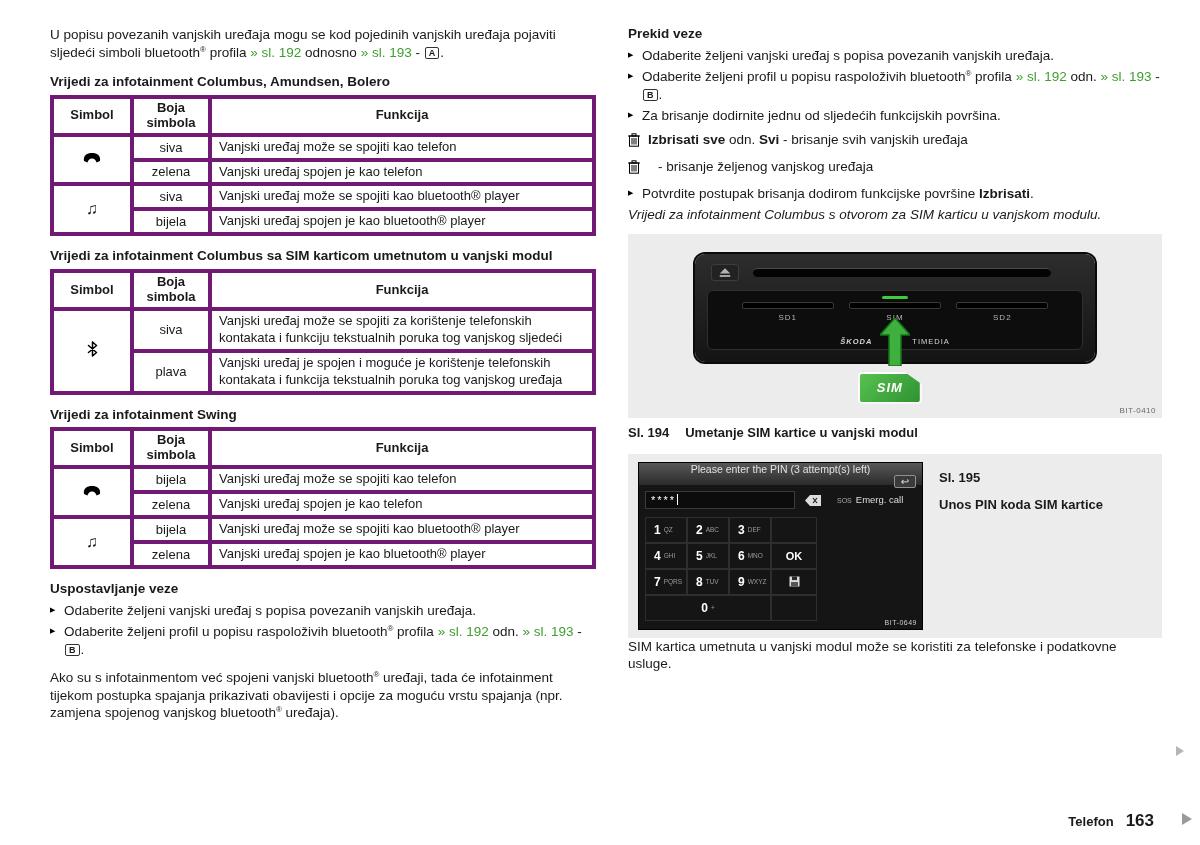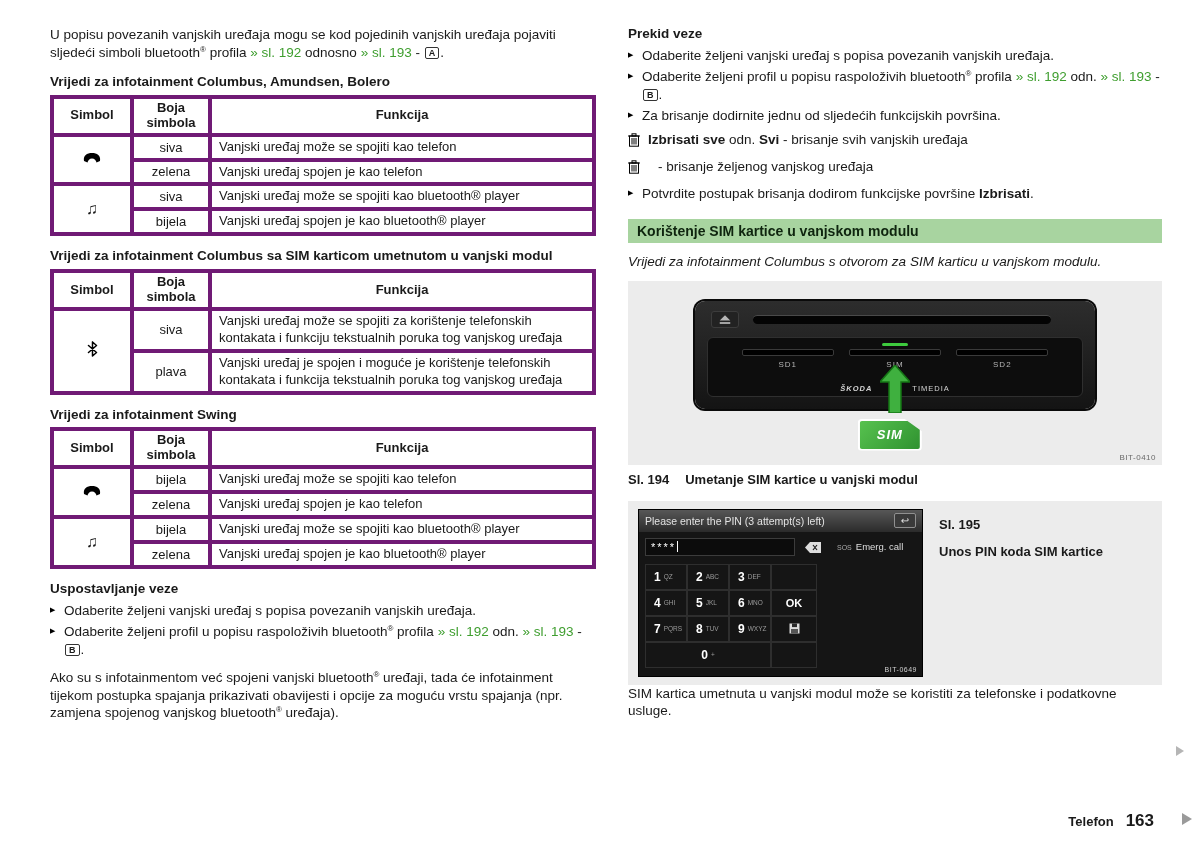--- a/index.html
+++ b/index.html
@@ -74,21 +74,21 @@
   .sim-card { position:absolute; left:50%; transform:translateX(-58%); top:138px; width:64px; height:32px;
     background:linear-gradient(135deg,#57c24f,#2f9230); border:2px solid #ffffff; border-radius:4px;
     clip-path:polygon(0 0,72% 0,100% 40%,100% 100%,0 100%);
     display:flex; align-items:center; justify-content:center; color:#fff; font-weight:bold;
     font-style:italic; font-size:13px; letter-spacing:1px; }
 
   
   .pin-panel { display:flex; gap:16px; padding:8px 10px; margin-top:14px; height:184px; }
   .pin-screen { position:relative; width:285px; height:168px; background:#151515; border:1px solid #000; flex-shrink:0; }
   .pin-title { height:22px; background:linear-gradient(#575757,#2b2b2b); display:flex; align-items:center;
-    padding:0 6px; color:#e2e2e2; font-size:10.5px; }
+    padding:0 6px; color:#e2e2e2; font-size:10.5px;flex-direction:column; }
   .pin-return { margin-left:auto; width:22px; height:15px; border:1px solid #909090; border-radius:2px;
     background:#3a3a3a; color:#e2e2e2; font-size:10px; display:flex; align-items:center; justify-content:center; }
   .pin-field { position:absolute; top:28px; left:6px; width:150px; height:18px; background:#0c0c0c;
     border:1px solid #3c3c3c; display:flex; align-items:center; padding:0 5px; color:#fff;
     font-size:11px; letter-spacing:2px; }
   .pin-cursor { display:inline-block; width:1px; height:11px; background:#fff; margin-left:1px; }
   .backspace-icon { position:absolute; left:166px; top:31px; }
   .sos-wrap { position:absolute; left:198px; top:31px; display:flex; align-items:baseline; gap:4px; white-space:nowrap; }
   .sos-label { font-size:7px; color:#a8a8a8; }
   .emerg-label { font-size:9.5px; color:#dedede; }
@@ -165,21 +165,21 @@
         <th class="w-col">Boja simbola</th>
         <th>Funkcija</th>
       </tr>
       <tr>
         <td class="sym-cell" rowspan="2">
           <svg width="11" height="16" viewBox="0 0 11 16">
                 <path d="M5.5 1 V15 M5.5 1 L9.5 4.5 L1.5 11.5 M5.5 15 L9.5 11.5 L1.5 4.5" stroke="#000" stroke-width="1.5" fill="none" stroke-linejoin="round" stroke-linecap="round"></path>
               </svg>
         </td>
         <td class="color-cell">siva</td>
-        <td class="func-cell">Vanjski uređaj može se spojiti za korištenje telefonskih kontakata i funkciju tekstualnih poruka tog vanjskog uređaja</td>
+        <td class="func-cell">Vanjski uređaj može se spojiti za korištenje telefonskih kontakata i funkciju tekstualnih poruka tog vanjskog sljedeći</td>
       </tr>
       <tr>
         <td class="color-cell">plava</td>
         <td class="func-cell">Vanjski uređaj je spojen i moguće je korištenje telefonskih kontakata i funkcija tekstualnih poruka tog vanjskog uređaja</td>
       </tr>
     </tbody>
       </table>
 
     <div class="sub-head">Vrijedi za infotainment Swing</div>
     <table class="sym-table">
@@ -251,21 +251,20 @@
             <line x1="4" y1="5" x2="4" y2="11.5" stroke="#000"></line>
             <line x1="6" y1="5" x2="6" y2="11.5" stroke="#000"></line>
             <line x1="8" y1="5" x2="8" y2="11.5" stroke="#000"></line>
           </svg>
       </span>
       <span class="line-text"><span>- brisanje željenog vanjskog uređaja</span></span>
     </div>
 
     <div class="bullet"><span>Potvrdite postupak brisanja dodirom funkcijske površine </span><span class="seg-bold">Izbrisati</span><span>.</span></div>
 
-    <div class="green-banner">Korištenje SIM kartice u vanjskom modulu</div>
 
     <p class="body-text italic-note">Vrijedi za infotainment Columbus s otvorom za SIM karticu u vanjskom modulu.</p>
 
     <div class="figure-panel module-panel">
       <div class="device">
         <div class="eject-btn">
           <svg width="14" height="11" viewBox="0 0 16 12">
               <path d="M8 1 L14 7 H2 Z" fill="#b5b5b5"></path>
               <rect x="2" y="9" width="12" height="2" fill="#b5b5b5"></rect>
             </svg>

